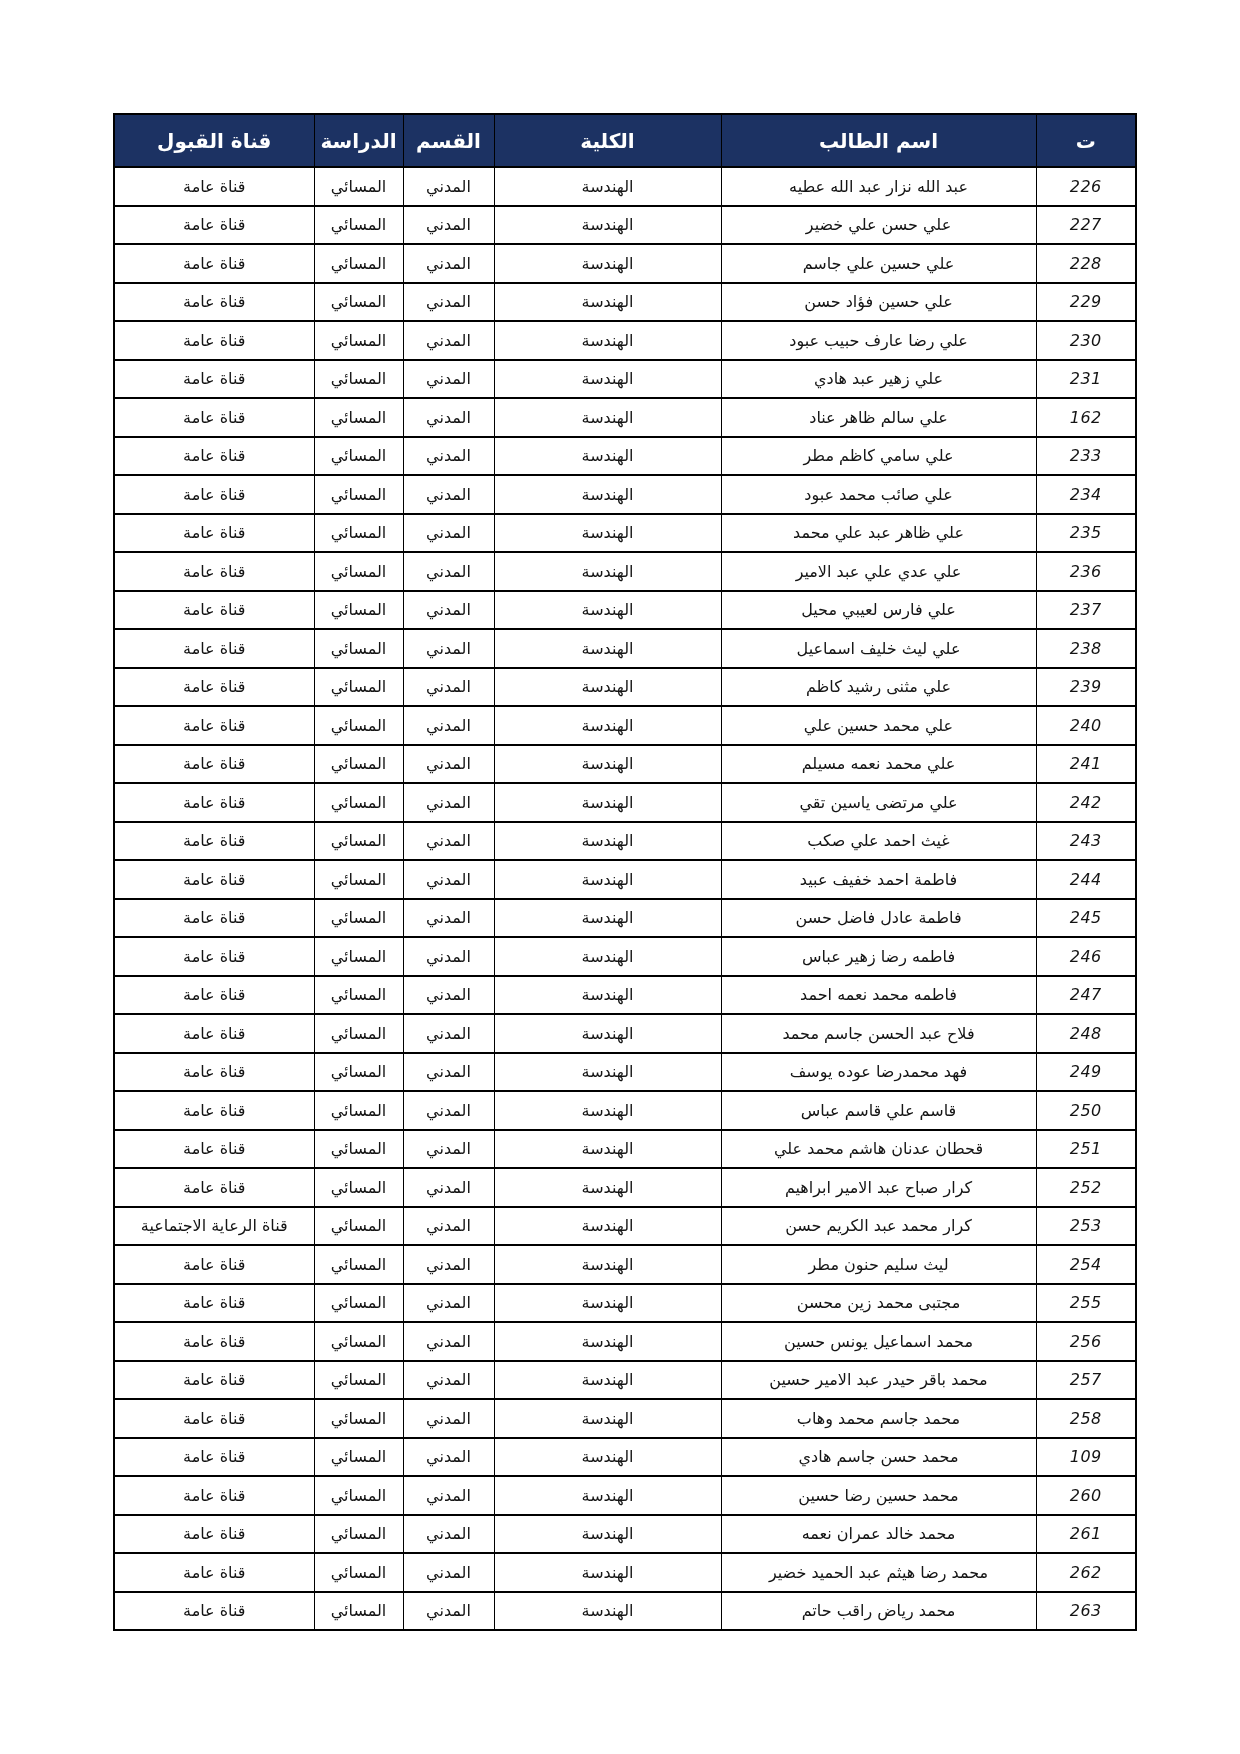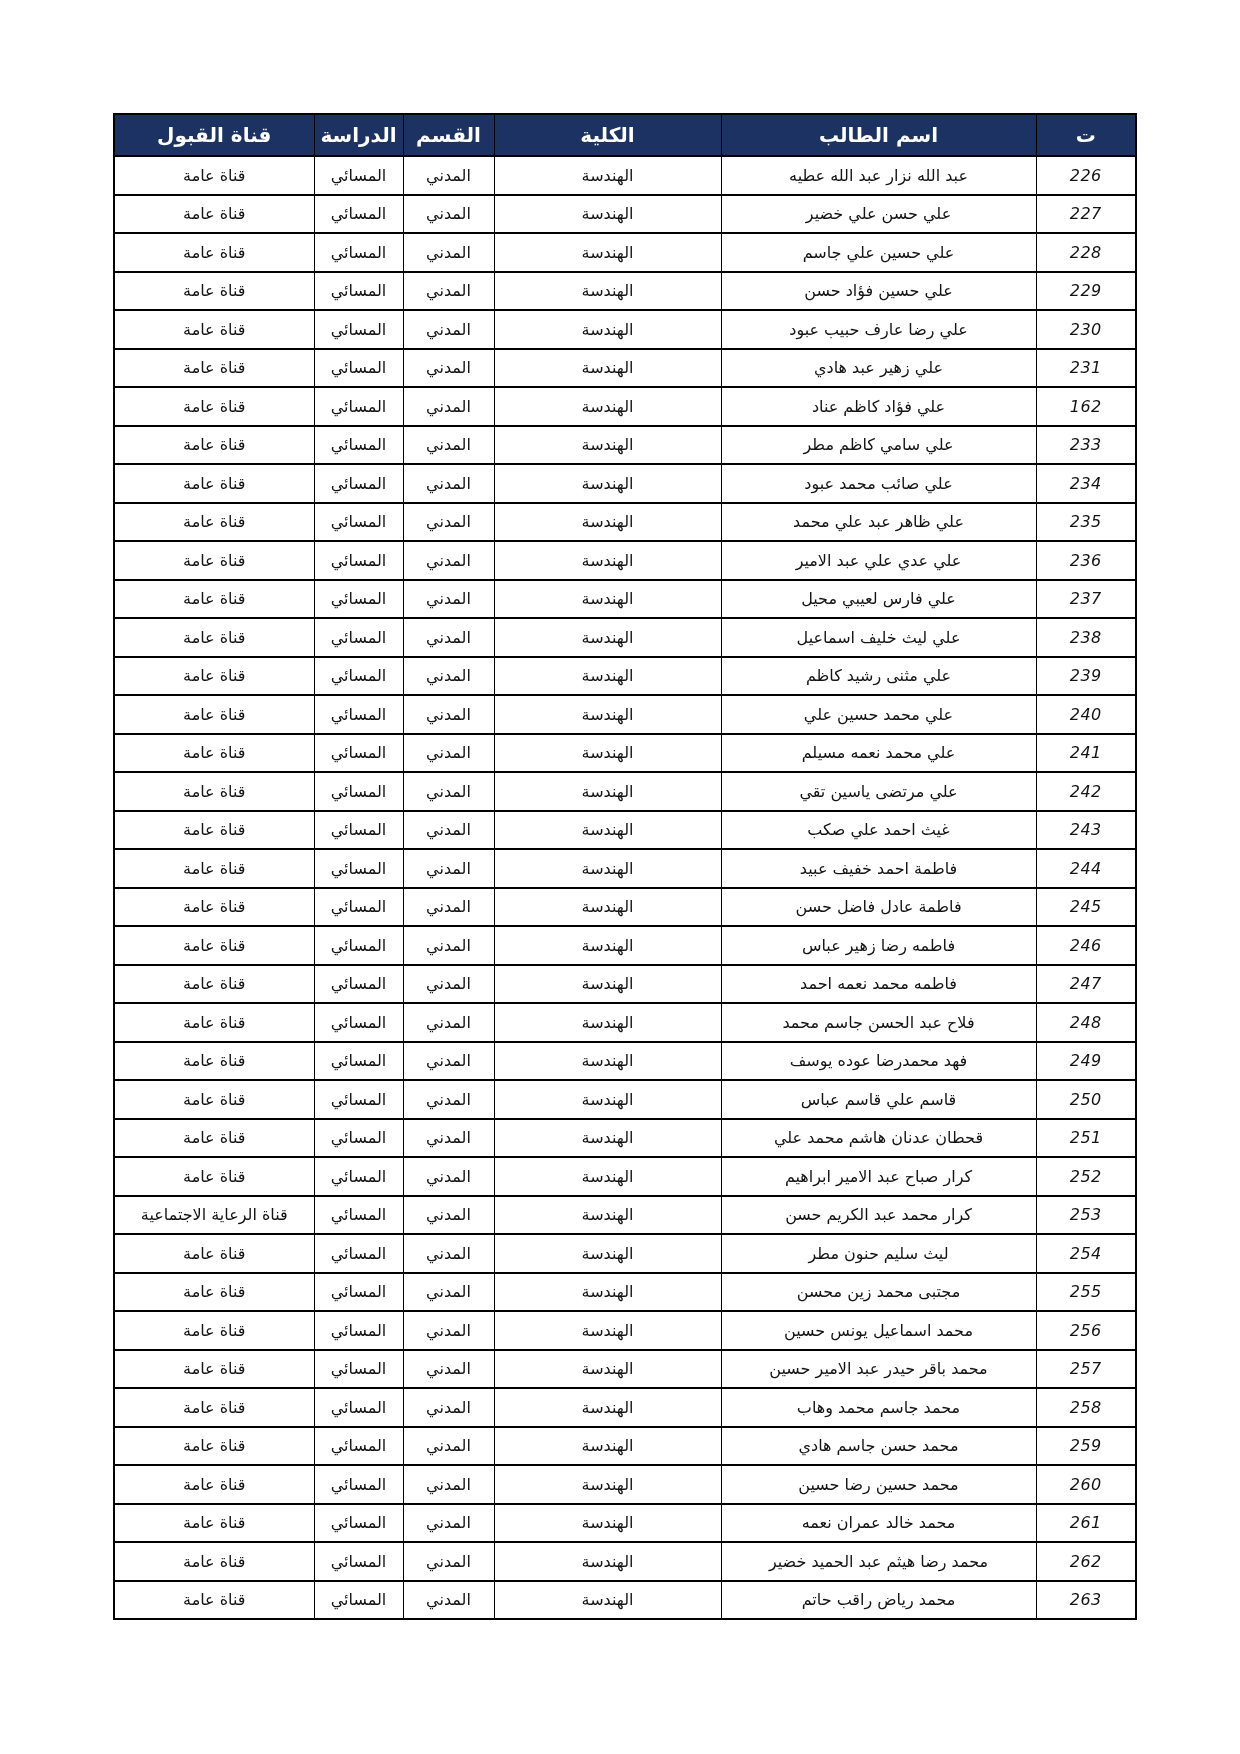--- a/index.html
+++ b/index.html
@@ -38,21 +38,21 @@
     vertical-align:middle;
     overflow:hidden;
     white-space:nowrap;
   }
   table.students{border:2px solid var(--border);}
   table.students thead th{
     background:var(--header-bg);
     color:var(--header-text);
     font-weight:bold;
     font-size:20px;
-    height:42px;
+    height:53px;
   }
   table.students tbody td{
     background:#FFFFFF;
     font-size:16px;
     height:38.5px;
   }
   td.c-no{font-size:18px;letter-spacing:0.5px;font-style:italic;}
   col.w-no{width:100px;}
   col.w-name{width:315px;}
   col.w-college{width:227px;}
@@ -127,21 +127,21 @@
         <tr>
     <td class="c-no">231</td>
     <td class="c-name">علي زهير عبد هادي</td>
     <td class="c-college">الهندسة</td>
     <td class="c-dept">المدني</td>
     <td class="c-study">المسائي</td>
     <td class="c-channel">قناة عامة</td>
   </tr>
         <tr>
     <td class="c-no">162</td>
-    <td class="c-name">علي فؤاد كاظم عناد</td>
+    <td class="c-name">علي سالم ظاهر عناد</td>
     <td class="c-college">الهندسة</td>
     <td class="c-dept">المدني</td>
     <td class="c-study">المسائي</td>
     <td class="c-channel">قناة عامة</td>
   </tr>
         <tr>
     <td class="c-no">233</td>
     <td class="c-name">علي سامي كاظم مطر</td>
     <td class="c-college">الهندسة</td>
     <td class="c-dept">المدني</td>
@@ -342,21 +342,21 @@
   </tr>
         <tr>
     <td class="c-no">258</td>
     <td class="c-name">محمد جاسم محمد وهاب</td>
     <td class="c-college">الهندسة</td>
     <td class="c-dept">المدني</td>
     <td class="c-study">المسائي</td>
     <td class="c-channel">قناة عامة</td>
   </tr>
         <tr>
-    <td class="c-no">259</td>
+    <td class="c-no">109</td>
     <td class="c-name">محمد حسن جاسم هادي</td>
     <td class="c-college">الهندسة</td>
     <td class="c-dept">المدني</td>
     <td class="c-study">المسائي</td>
     <td class="c-channel">قناة عامة</td>
   </tr>
         <tr>
     <td class="c-no">260</td>
     <td class="c-name">محمد حسين رضا حسين</td>
     <td class="c-college">الهندسة</td>

